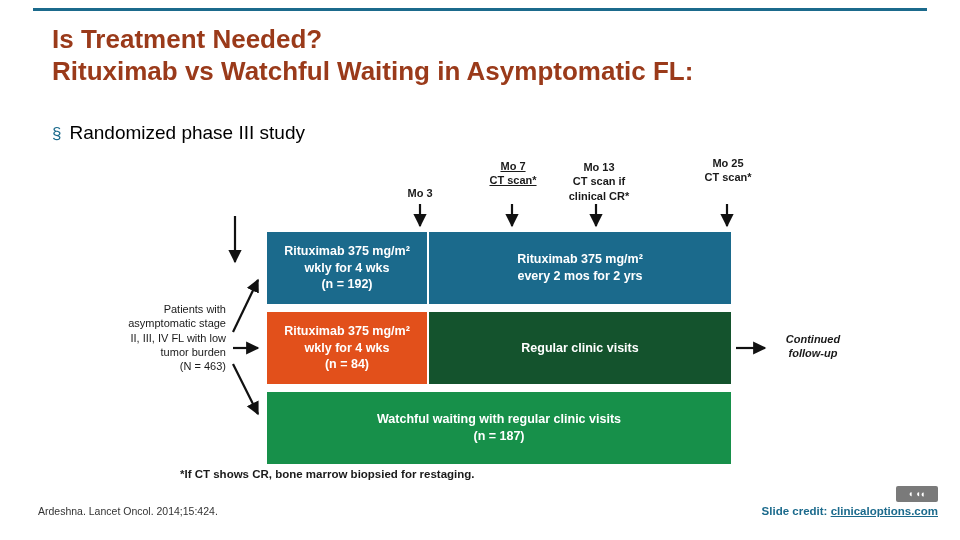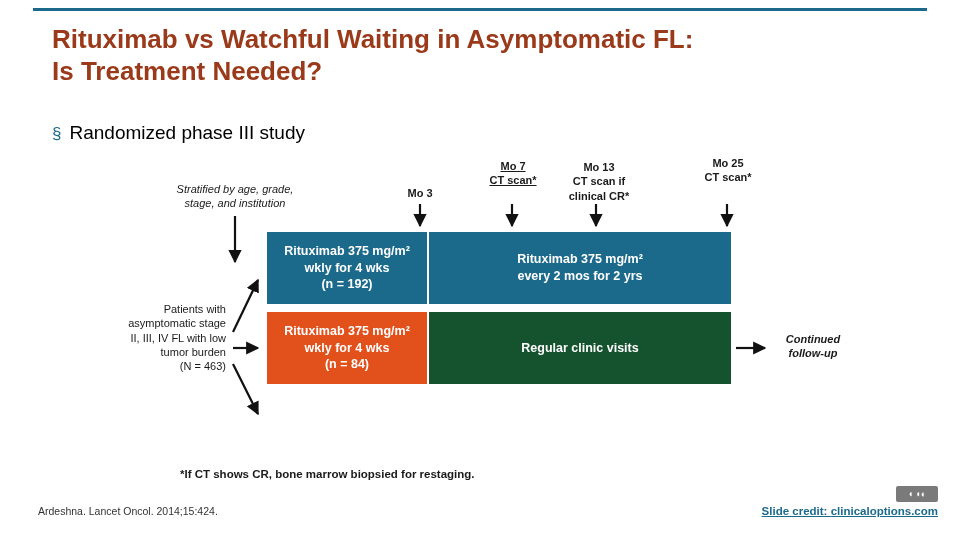--- a/index.html
+++ b/index.html
@@ -33,57 +33,57 @@
   .box{position:absolute;color:#fff;font-weight:bold;font-size:12.5px;text-align:center;display:flex;flex-direction:column;justify-content:center;align-items:center;line-height:1.35;}
   .b-teal1{left:267px;top:82px;width:160px;height:72px;background:#1b6a8c;}
   .b-teal2{left:429px;top:82px;width:302px;height:72px;background:#1b6a8c;}
   .b-or1{left:267px;top:162px;width:160px;height:72px;background:#e2501b;}
   .b-or2{left:429px;top:162px;width:302px;height:72px;background:#14532d;}
   .b-grn{left:267px;top:242px;width:464px;height:72px;background:#17904a;}
 
   .footnote{position:absolute;left:180px;top:468px;width:640px;text-align:left;font-size:11.5px;font-weight:bold;color:#1a1a1a;}
 
   .src{position:absolute;left:38px;top:505px;font-size:10.5px;color:#333;}
-  .credit{position:absolute;right:22px;top:505px;font-size:11.5px;color:#1b6a8c;font-weight:bold;text-decoration:underline;}
+  .credit{position:absolute;right:22px;top:505px;font-size:11.5px;color:#1b6a8c;font-weight:bold;}
   .credit a{color:#1b6a8c;text-decoration:underline;}
   .logo{position:absolute;right:22px;top:486px;width:42px;height:16px;background:#7a7a7a;border-radius:2px;display:flex;align-items:center;justify-content:center;gap:2px;}
   .logo span{display:block;color:#fff;font-size:9px;line-height:1;}
 
   svg.arrows{position:absolute;left:0;top:150px;width:960px;height:340px;pointer-events:none;}
 </style>
 </head>
 <body>
 
 <div class="top-rule"></div>
 
 <div class="title">
+  <div>Is Treatment Needed?</div>
   <div>Rituximab vs Watchful Waiting in Asymptomatic FL:</div>
-  <div>Is Treatment Needed?</div>
 </div>
 
 <div class="bullet-row">
   <div class="bullet-mark">§</div>
   <div class="bullet-text">Randomized phase III study</div>
 </div>
 
 <div class="diagram">
 
   <div class="lbl bd hdr-mo3">Mo 3</div>
   <div class="lbl bd hdr-mo7">Mo 7<br>CT scan*</div>
   <div class="lbl bd hdr-mo13">Mo 13<br>CT scan if<br>clinical CR*</div>
   <div class="lbl bd hdr-mo25">Mo 25<br>CT scan*</div>
 
-  <div class="lbl it strat">Stratified by age, grade,<br>stage, and institution</div>
   <div class="lbl patients">Patients with<br>asymptomatic stage<br>II, III, IV FL with low<br>tumor burden<br>(N = 463)</div>
   <div class="lbl contfu">Continued<br>follow-up</div>
 
   <div class="box b-teal1">Rituximab 375 mg/m²<br>wkly for 4 wks<br>(n = 192)</div>
   <div class="box b-teal2">Rituximab 375 mg/m²<br>every 2 mos for 2 yrs</div>
   <div class="box b-or1">Rituximab 375 mg/m²<br>wkly for 4 wks<br>(n = 84)</div>
   <div class="box b-or2">Regular clinic visits</div>
+  <div class="box b-grn">Watchful waiting with regular clinic visits<br>(n = 187)</div>
 </div>
 
 <svg class="arrows" viewBox="0 0 960 340">
   <defs>
     <marker id="ah" markerWidth="7" markerHeight="7" refX="5.4" refY="3" orient="auto">
       <path d="M0,0 L6,3 L0,6 z" fill="#111"></path>
     </marker>
   </defs>
 
   <line x1="420" y1="54" x2="420" y2="76" stroke="#111" stroke-width="2.2" marker-end="url(#ah)"></line>

